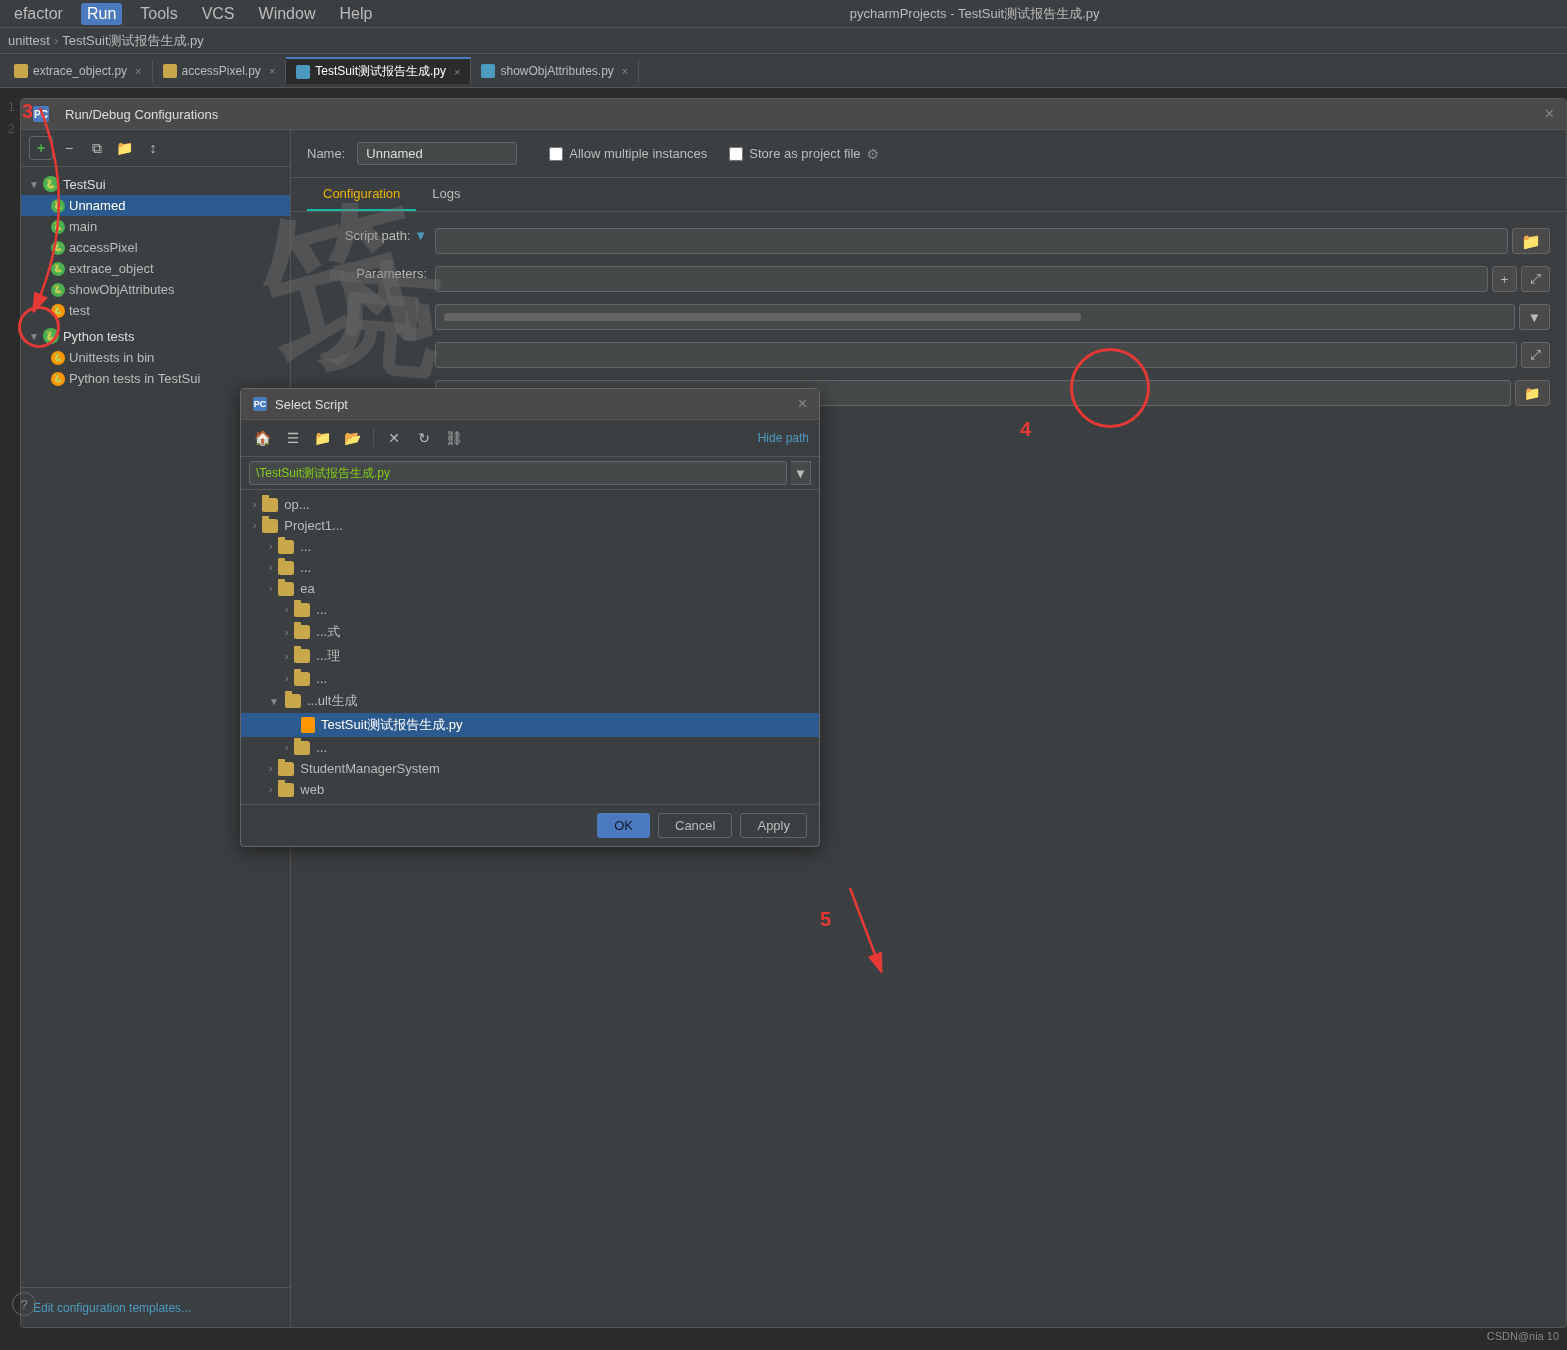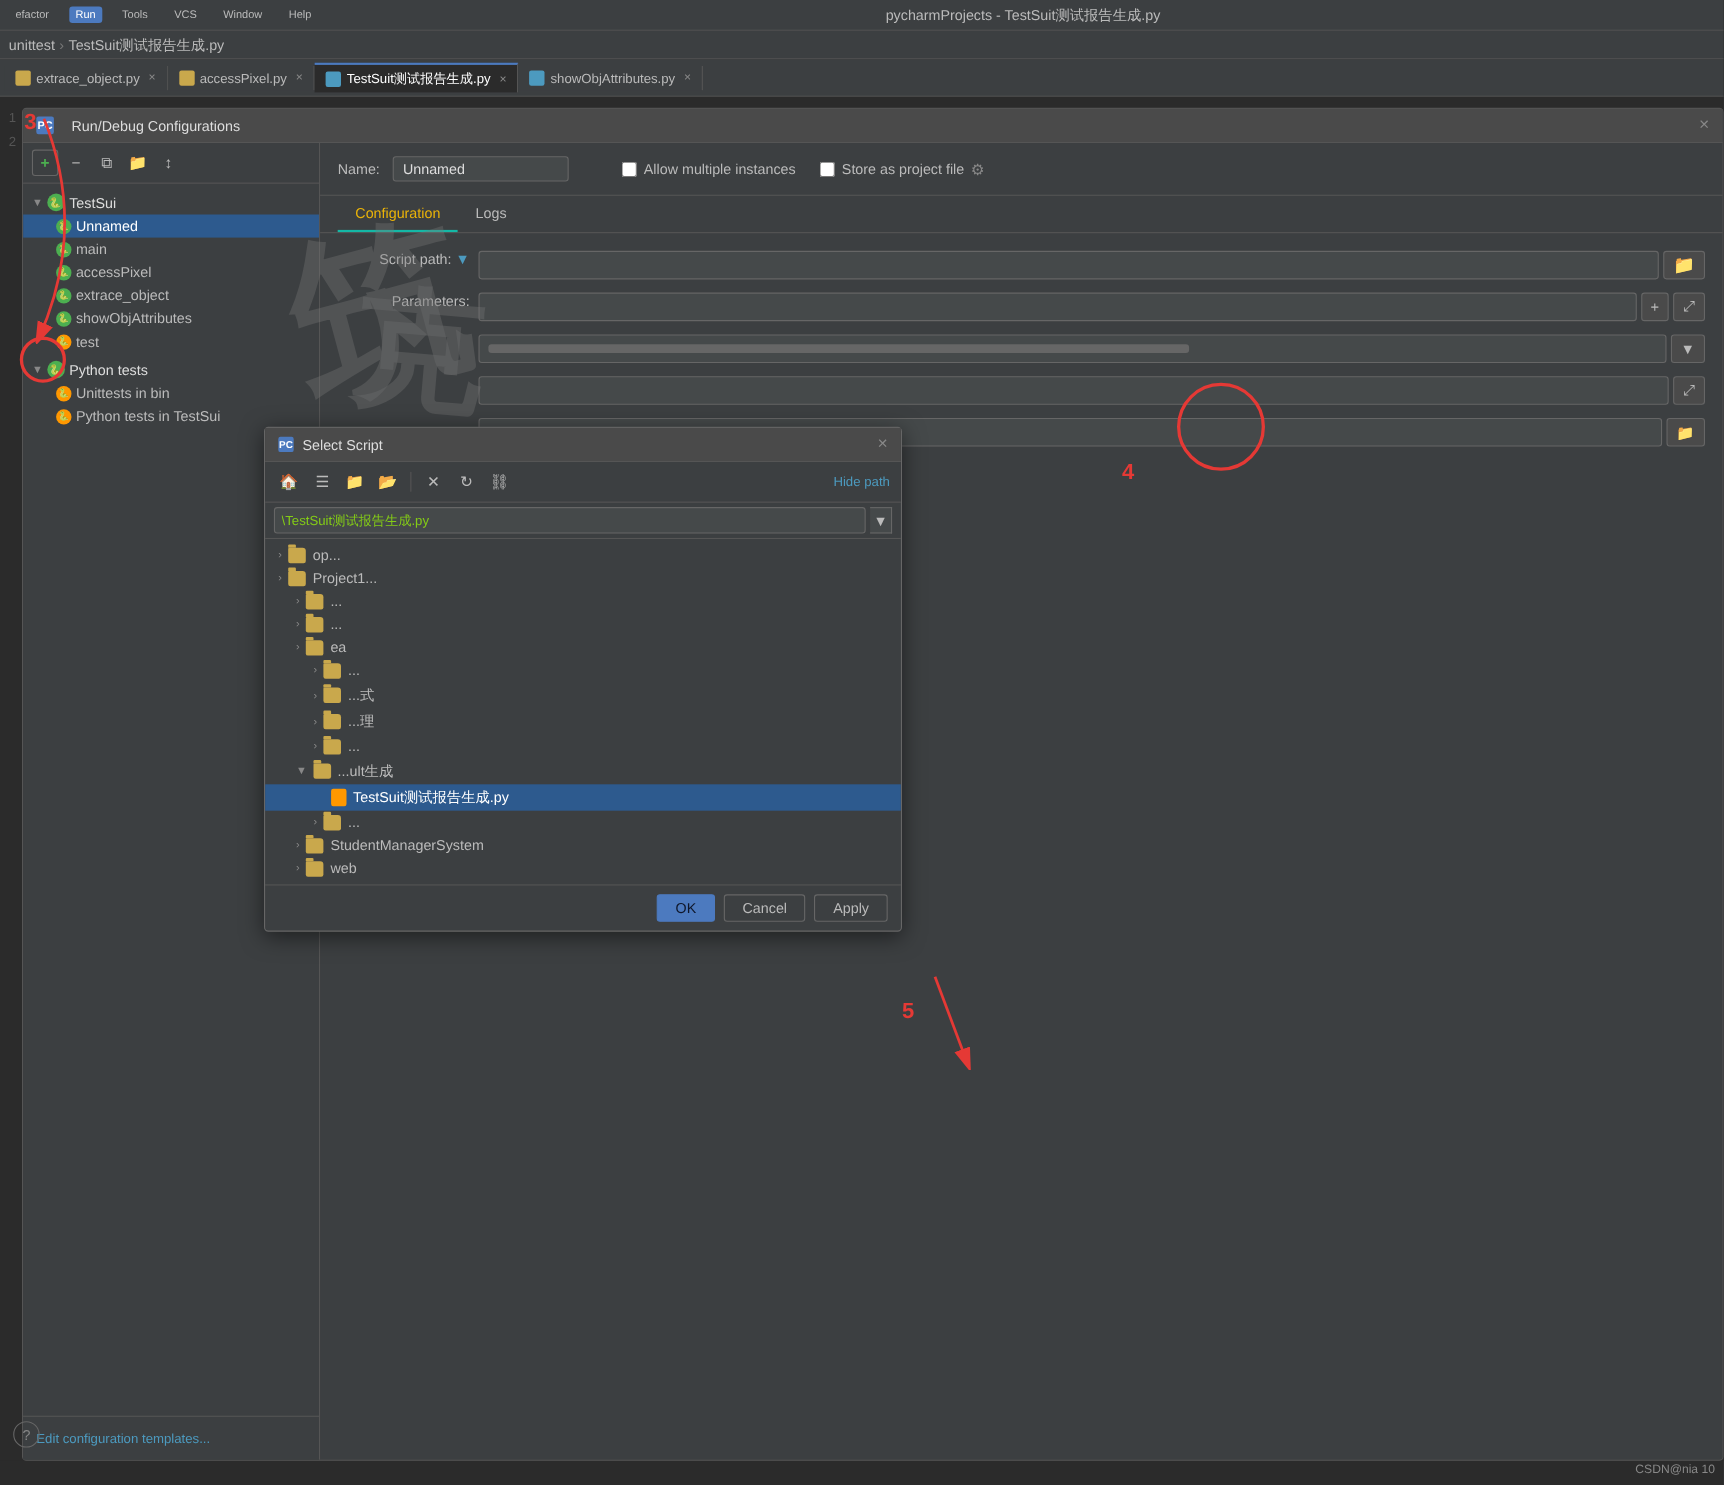--- a/index.html
+++ b/index.html
@@ -18,21 +18,21 @@
       background: #3c3f41;
       display: flex;
       align-items: center;
       height: 28px;
       padding: 0 8px;
       gap: 12px;
       border-bottom: 1px solid #555;
     }
     .menu-item {
       color: #bbb;
-      font-size: 10px;
+      font-size: 16px;
       padding: 2px 6px;
       cursor: pointer;
     }
     .menu-item.active {
       color: #fff;
       background: #4c7abf;
       border-radius: 3px;
     }
     .menu-title {
       color: #bbb;
@@ -296,21 +296,21 @@
       color: #ddd;
       padding: 3px 8px;
       border-radius: 3px;
       font-size: 13px;
       width: 160px;
     }
     .checkbox-group {
       display: flex;
       align-items: center;
       gap: 6px;
-      margin-left: 36px;
+      margin-left: 20px;
     }
     .checkbox-input {
       width: 14px;
       height: 14px;
       cursor: pointer;
       accent-color: #4c7abf;
     }
     .checkbox-label { color: #bbb; }
     .store-checkbox-group {
       display: flex;

